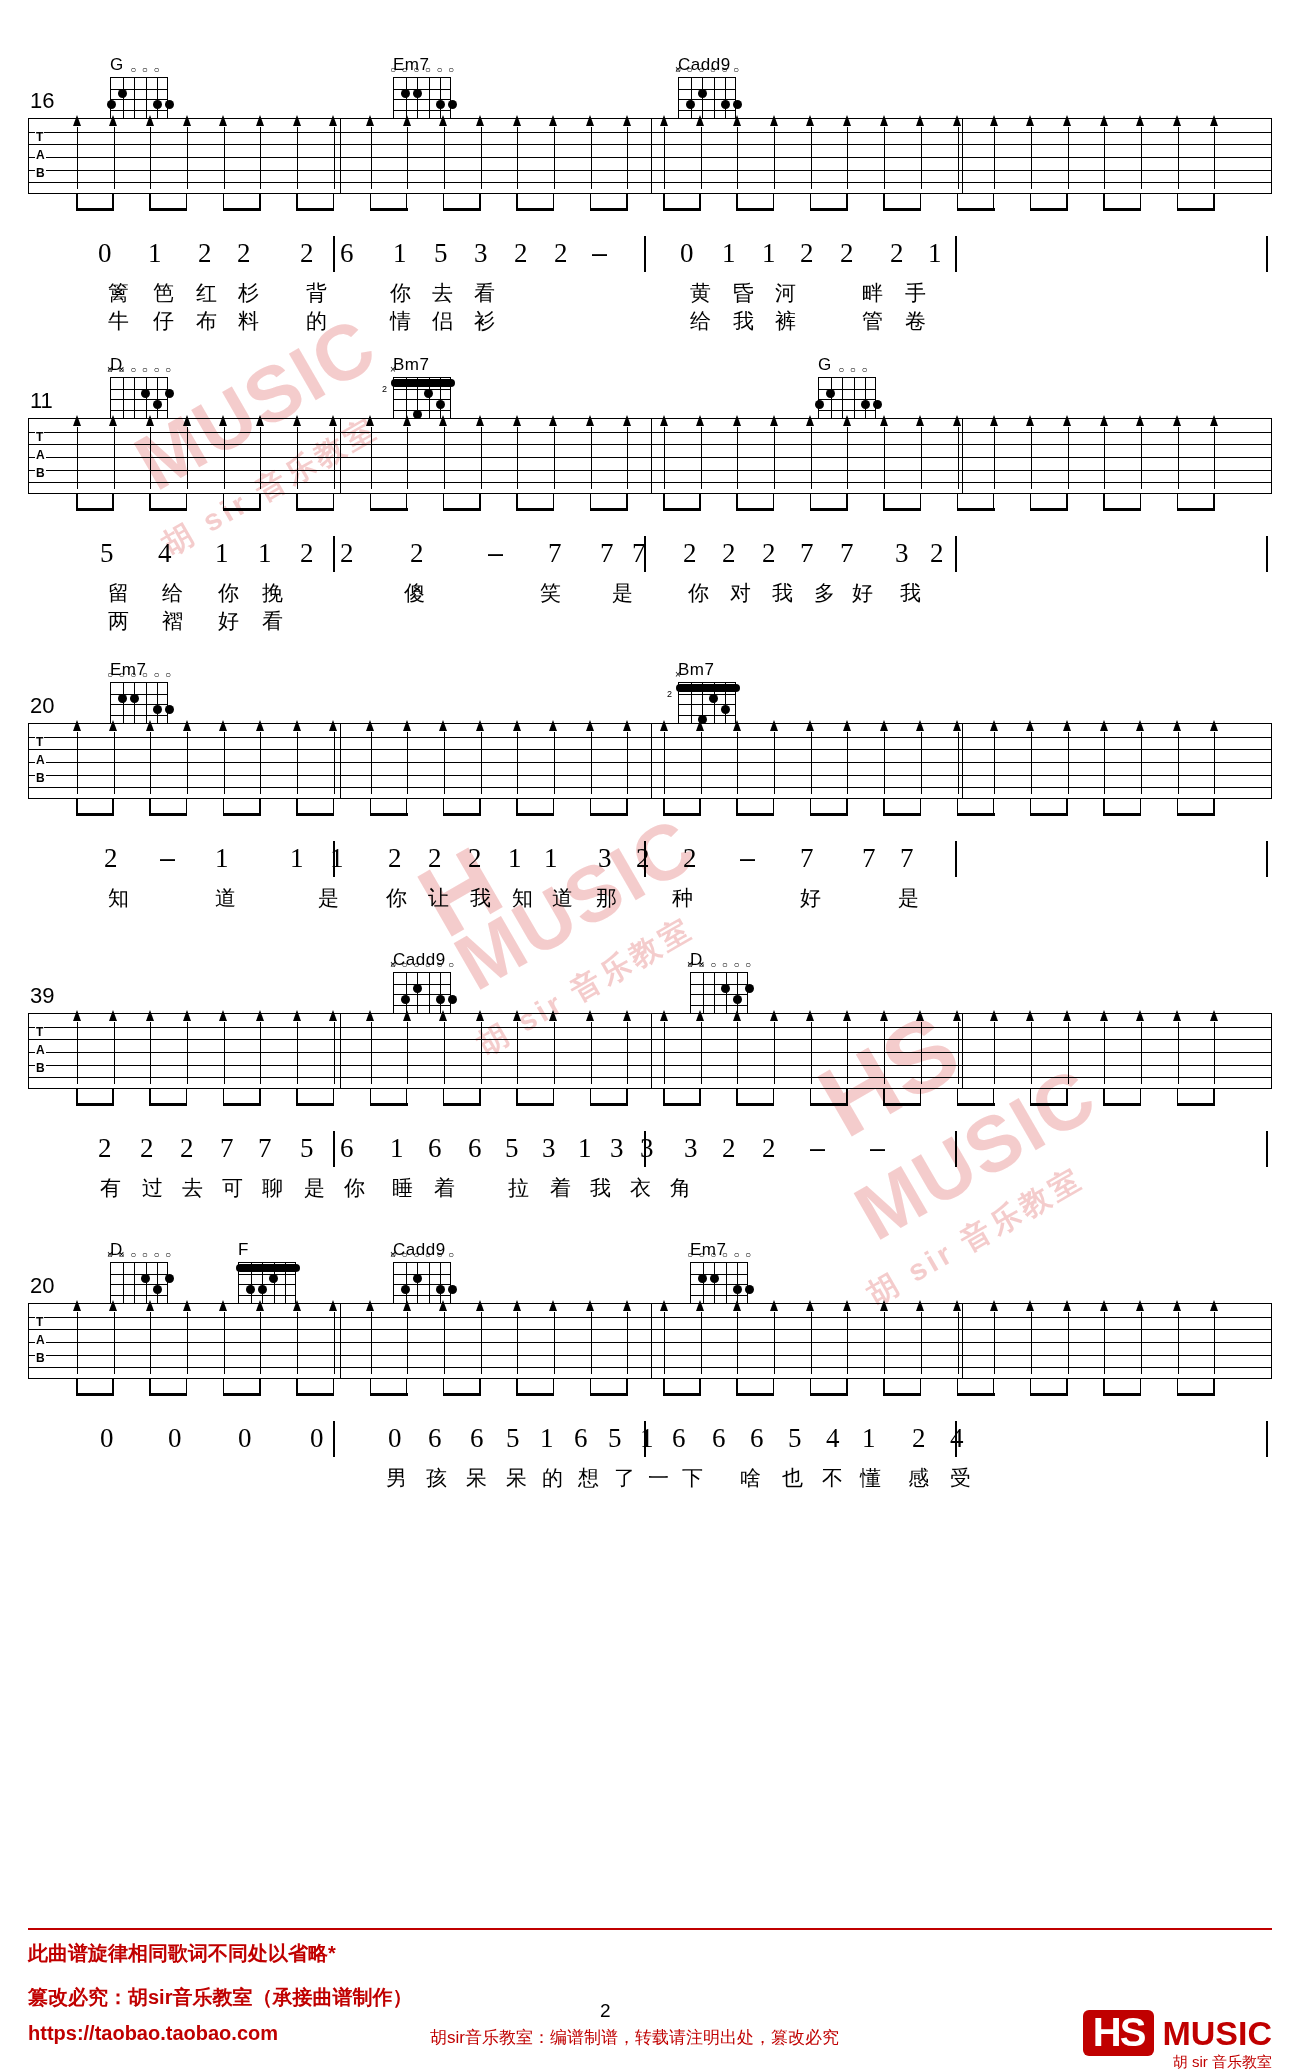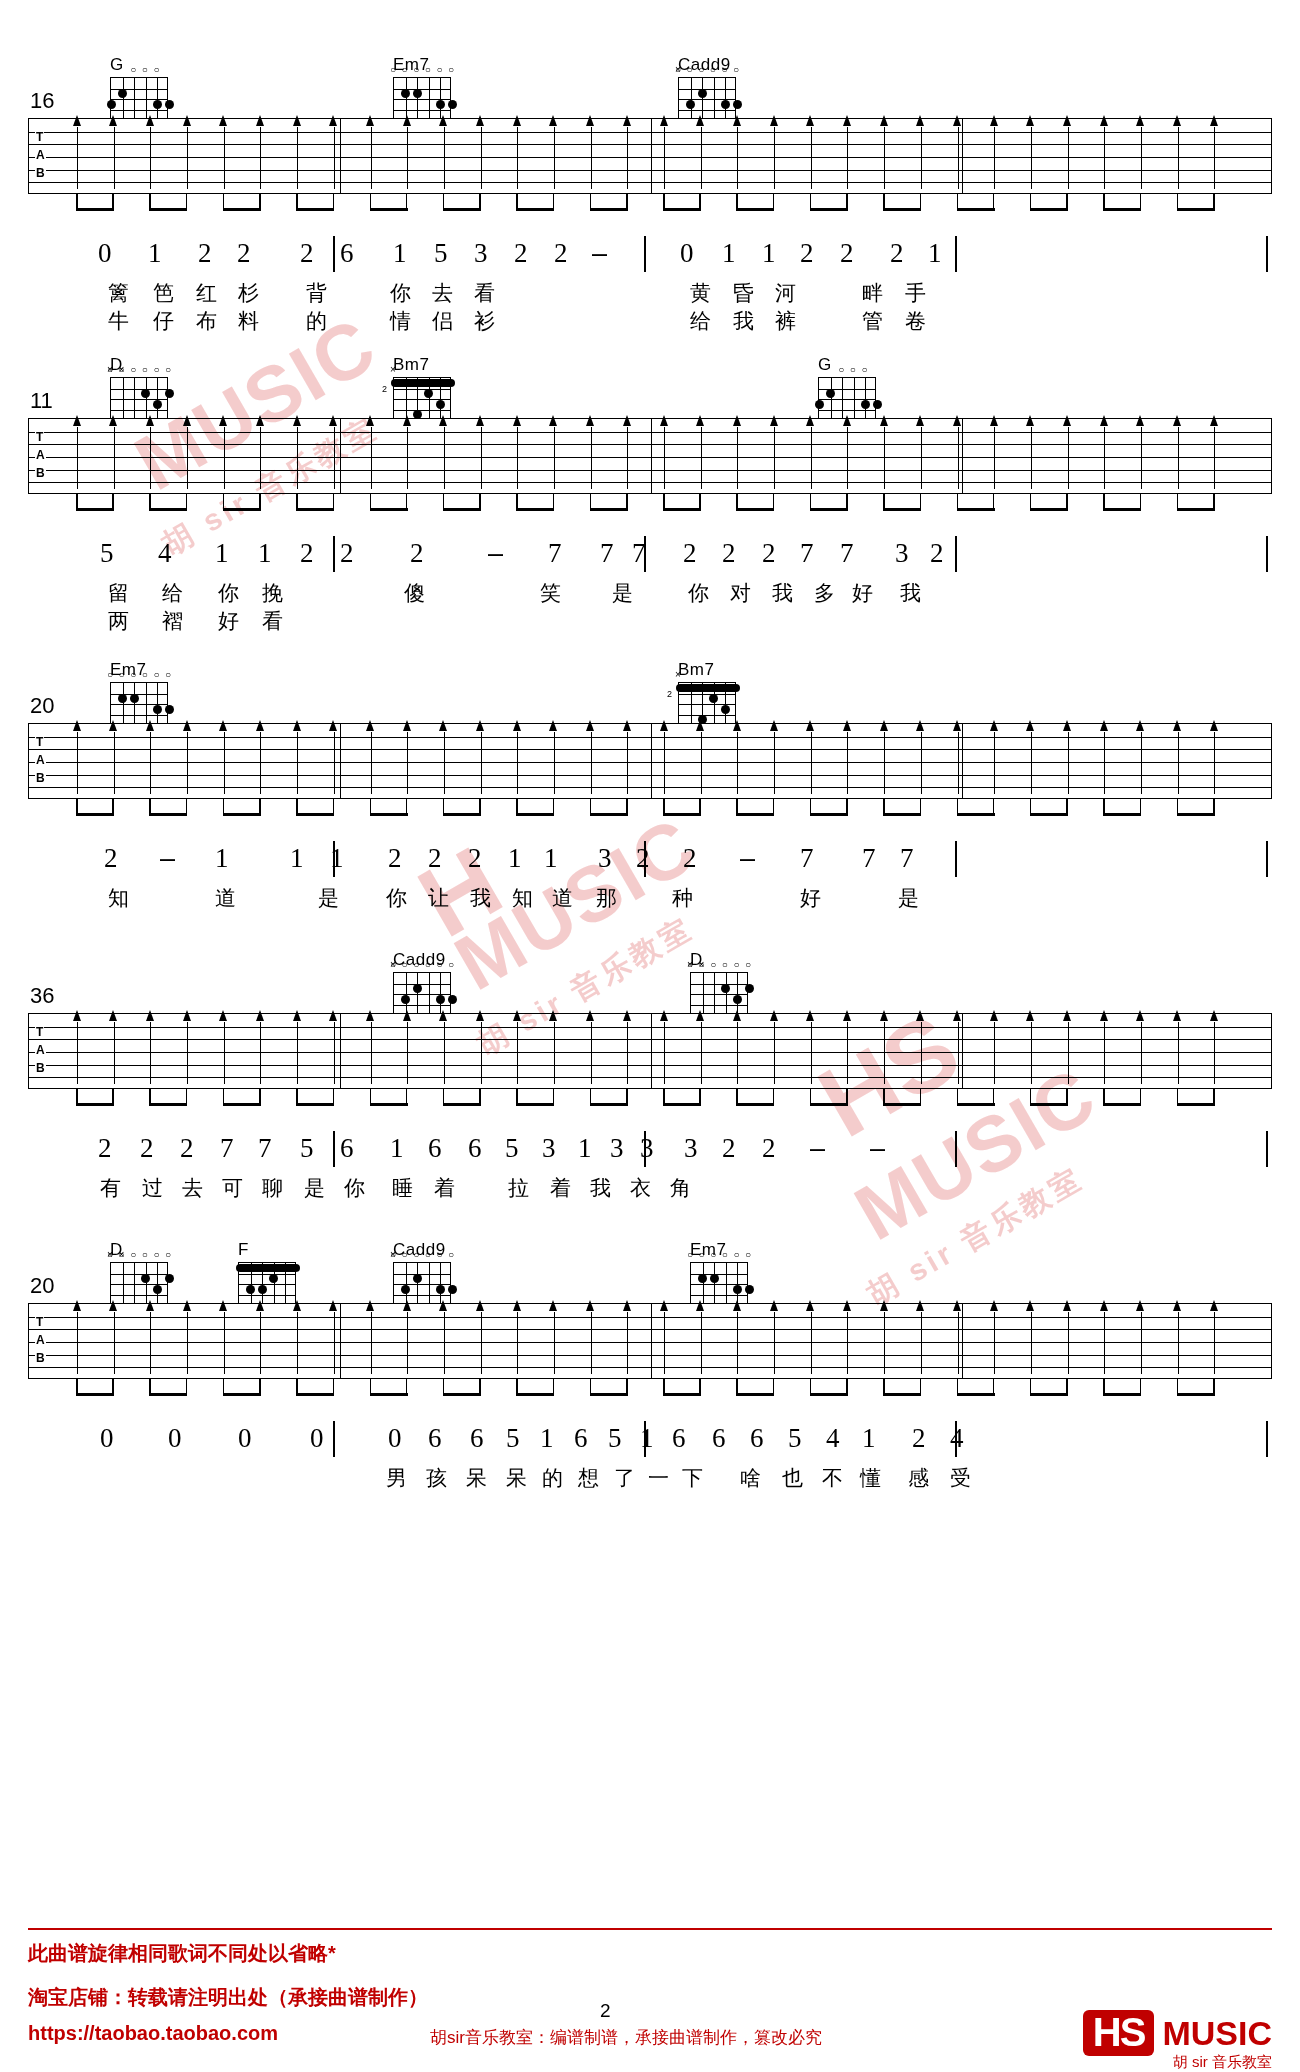--- a/index.html
+++ b/index.html
@@ -918,21 +918,21 @@
         <div class="lyric" style="left: 470px;">我</div>
         <div class="lyric" style="left: 512px;">知</div>
         <div class="lyric" style="left: 552px;">道</div>
         <div class="lyric" style="left: 596px;">那</div>
         <div class="lyric" style="left: 672px;">种</div>
         <div class="lyric" style="left: 800px;">好</div>
         <div class="lyric" style="left: 898px;">是</div>
       </div>
     </div>
     <div class="system" style="top: 955px; height: 290px;">
-      <div class="sysnum" style="top: 28px;">36</div>
+      <div class="sysnum" style="top: 28px;">39</div>
       <div class="chord" style="left: 393px; top: -5px;">
         <div class="cname">Cadd9</div>
         <div class="grid">
           <div class="v" style="left: 11.6px;"></div>
           <div class="v" style="left: 23.2px;"></div>
           <div class="v" style="left: 34.8px;"></div>
           <div class="v" style="left: 46.4px;"></div>
           <div class="h" style="top: 10.5px;"></div>
           <div class="h" style="top: 21px;"></div>
           <div class="h" style="top: 31.5px;"></div>
@@ -1461,22 +1461,22 @@
         <div class="lyric" style="left: 860px;">懂</div>
         <div class="lyric" style="left: 908px;">感</div>
         <div class="lyric" style="left: 950px;">受</div>
       </div>
     </div>
   </div>
 
 <div class="footer" style="height:150px;">
   <div class="footline" style="top:6px;"></div>
   <div class="f-note" style="left:28px; top:18px;">此曲谱旋律相同歌词不同处以省略*</div>
-  <div class="f-shop" style="left:28px; top:62px;">淘宝店铺：转载请注明出处（承接曲谱制作）</div>
+  <div class="f-shop" style="left:28px; top:62px;">篡改必究：胡sir音乐教室（承接曲谱制作）</div>
   <div class="f-url" style="left:28px; top:100px;">https://taobao.taobao.com</div>
-  <div class="f-right" style="left:430px; top:104px;">胡sir音乐教室：编谱制谱，承接曲谱制作，篡改必究</div>
+  <div class="f-right" style="left:430px; top:104px;">胡sir音乐教室：编谱制谱，转载请注明出处，篡改必究</div>
   <div class="f-page" style="left:600px; top:78px;">2</div>
   <div class="logo">
     <span class="hs">HS</span>
     <span class="mus">MUSIC</span>
   </div>
   <div class="logo-sub">胡 sir 音乐教室</div>
 </div>
 
 </body></html>

